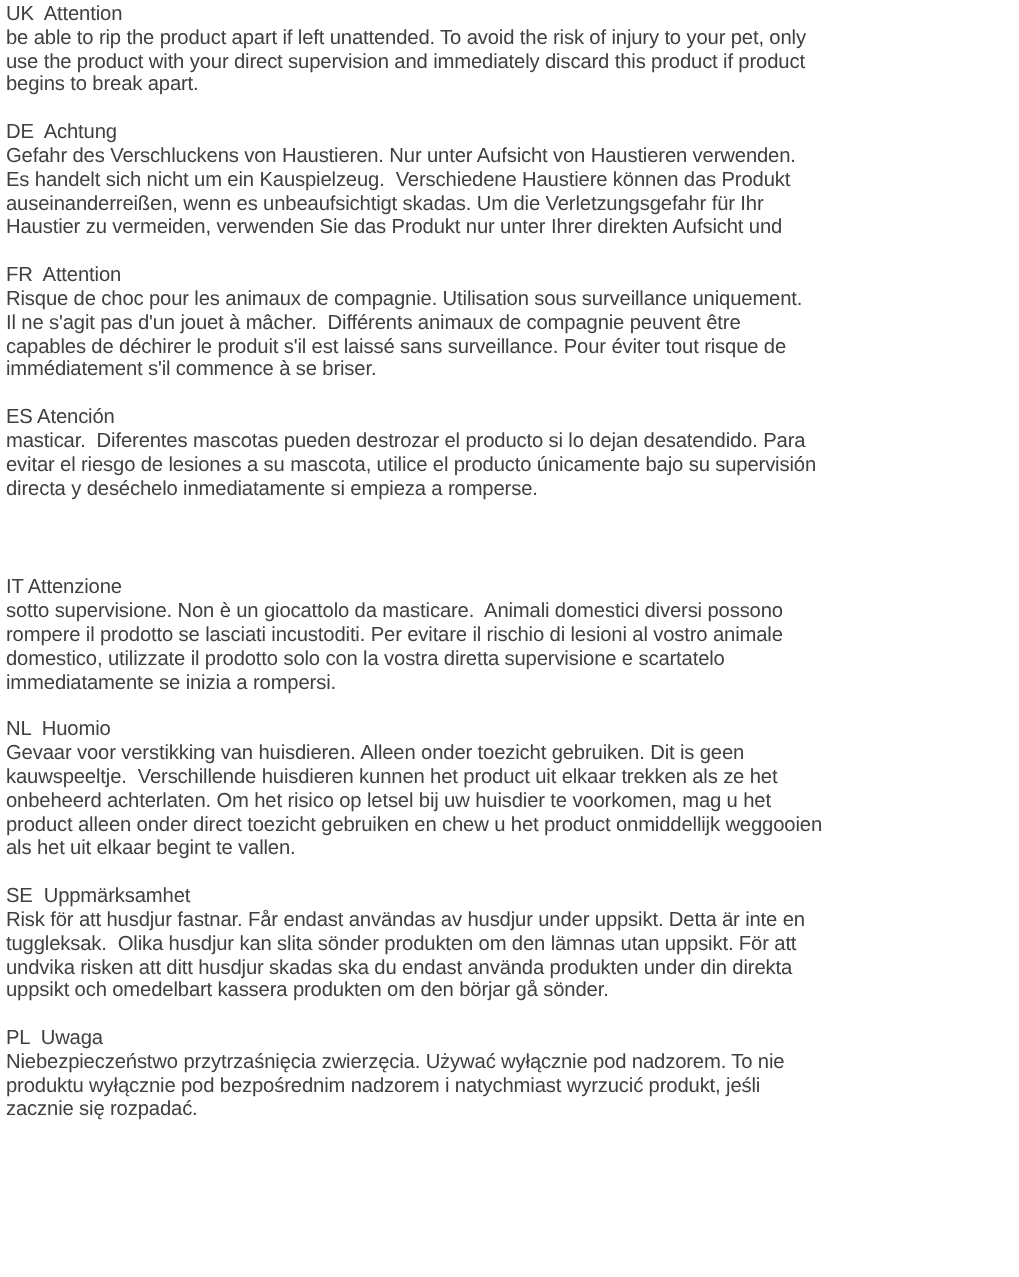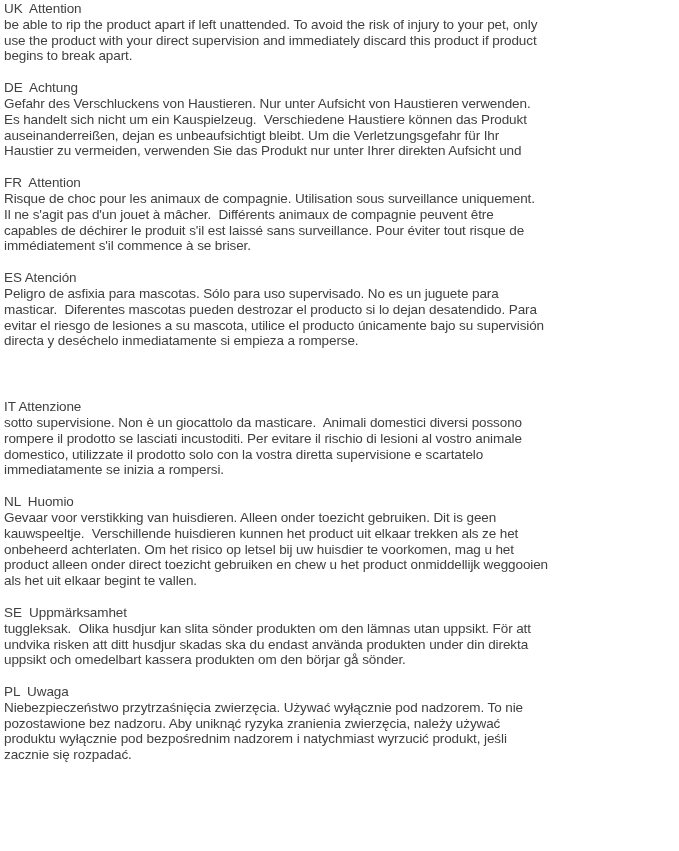--- a/index.html
+++ b/index.html
@@ -35,35 +35,34 @@
     <div class="header">UK  Attention</div>
       <div class="line">be able to rip the product apart if left unattended. To avoid the risk of injury to your pet, only</div>
       <div class="line">use the product with your direct supervision and immediately discard this product if product</div>
       <div class="line">begins to break apart.</div>
     </section>
 
   <section class="section">
     <div class="header">DE  Achtung</div>
   <div class="line">Gefahr des Verschluckens von Haustieren. Nur unter Aufsicht von Haustieren verwenden.</div>
       <div class="line">Es handelt sich nicht um ein Kauspielzeug.  Verschiedene Haustiere können das Produkt</div>
-      <div class="line">auseinanderreißen, dejan es unbeaufsichtigt bleibt. Um die Verletzungsgefahr für Ihr</div>
+      <div class="line">auseinanderreißen, wenn es unbeaufsichtigt skadas. Um die Verletzungsgefahr für Ihr</div>
       <div class="line">Haustier zu vermeiden, verwenden Sie das Produkt nur unter Ihrer direkten Aufsicht und</div>
     </section>
 
   <section class="section">
     <div class="header">FR  Attention</div>
   <div class="line">Risque de choc pour les animaux de compagnie. Utilisation sous surveillance uniquement.</div>
       <div class="line">Il ne s'agit pas d'un jouet à mâcher.  Différents animaux de compagnie peuvent être</div>
       <div class="line">capables de déchirer le produit s'il est laissé sans surveillance. Pour éviter tout risque de</div>
       <div class="line">immédiatement s'il commence à se briser.</div>
     </section>
 
   <section class="section">
     <div class="header">ES Atención</div>
-  <div class="line">Peligro de asfixia para mascotas. Sólo para uso supervisado. No es un juguete para</div>
       <div class="line">masticar.  Diferentes mascotas pueden destrozar el producto si lo dejan desatendido. Para</div>
       <div class="line">evitar el riesgo de lesiones a su mascota, utilice el producto únicamente bajo su supervisión</div>
       <div class="line">directa y deséchelo inmediatamente si empieza a romperse.</div>
     </section>
 
   <section class="section extra-gap-before">
     <div class="header">IT Attenzione</div>
       <div class="line">sotto supervisione. Non è un giocattolo da masticare.  Animali domestici diversi possono</div>
       <div class="line">rompere il prodotto se lasciati incustoditi. Per evitare il rischio di lesioni al vostro animale</div>
       <div class="line">domestico, utilizzate il prodotto solo con la vostra diretta supervisione e scartatelo</div>
@@ -74,25 +73,25 @@
     <div class="header">NL  Huomio</div>
   <div class="line">Gevaar voor verstikking van huisdieren. Alleen onder toezicht gebruiken. Dit is geen</div>
       <div class="line">kauwspeeltje.  Verschillende huisdieren kunnen het product uit elkaar trekken als ze het</div>
       <div class="line">onbeheerd achterlaten. Om het risico op letsel bij uw huisdier te voorkomen, mag u het</div>
       <div class="line">product alleen onder direct toezicht gebruiken en chew u het product onmiddellijk weggooien</div>
       <div class="line">als het uit elkaar begint te vallen.</div>
     </section>
 
   <section class="section">
     <div class="header">SE  Uppmärksamhet</div>
+  <div class="line">Risk för att husdjur fastnar. Får endast användas av husdjur under uppsikt. Detta är inte en</div>
       <div class="line">tuggleksak.  Olika husdjur kan slita sönder produkten om den lämnas utan uppsikt. För att</div>
       <div class="line">undvika risken att ditt husdjur skadas ska du endast använda produkten under din direkta</div>
       <div class="line">uppsikt och omedelbart kassera produkten om den börjar gå sönder.</div>
     </section>
 
   <section class="section">
     <div class="header">PL  Uwaga</div>
   <div class="line">Niebezpieczeństwo przytrzaśnięcia zwierzęcia. Używać wyłącznie pod nadzorem. To nie</div>
-      <div class="line">pozostawione bez nadzoru. Aby uniknąć ryzyka zranienia zwierzęcia, należy używać</div>
       <div class="line">produktu wyłącznie pod bezpośrednim nadzorem i natychmiast wyrzucić produkt, jeśli</div>
       <div class="line">zacznie się rozpadać.</div>
     </section>
 </div>
 
 </body></html>

